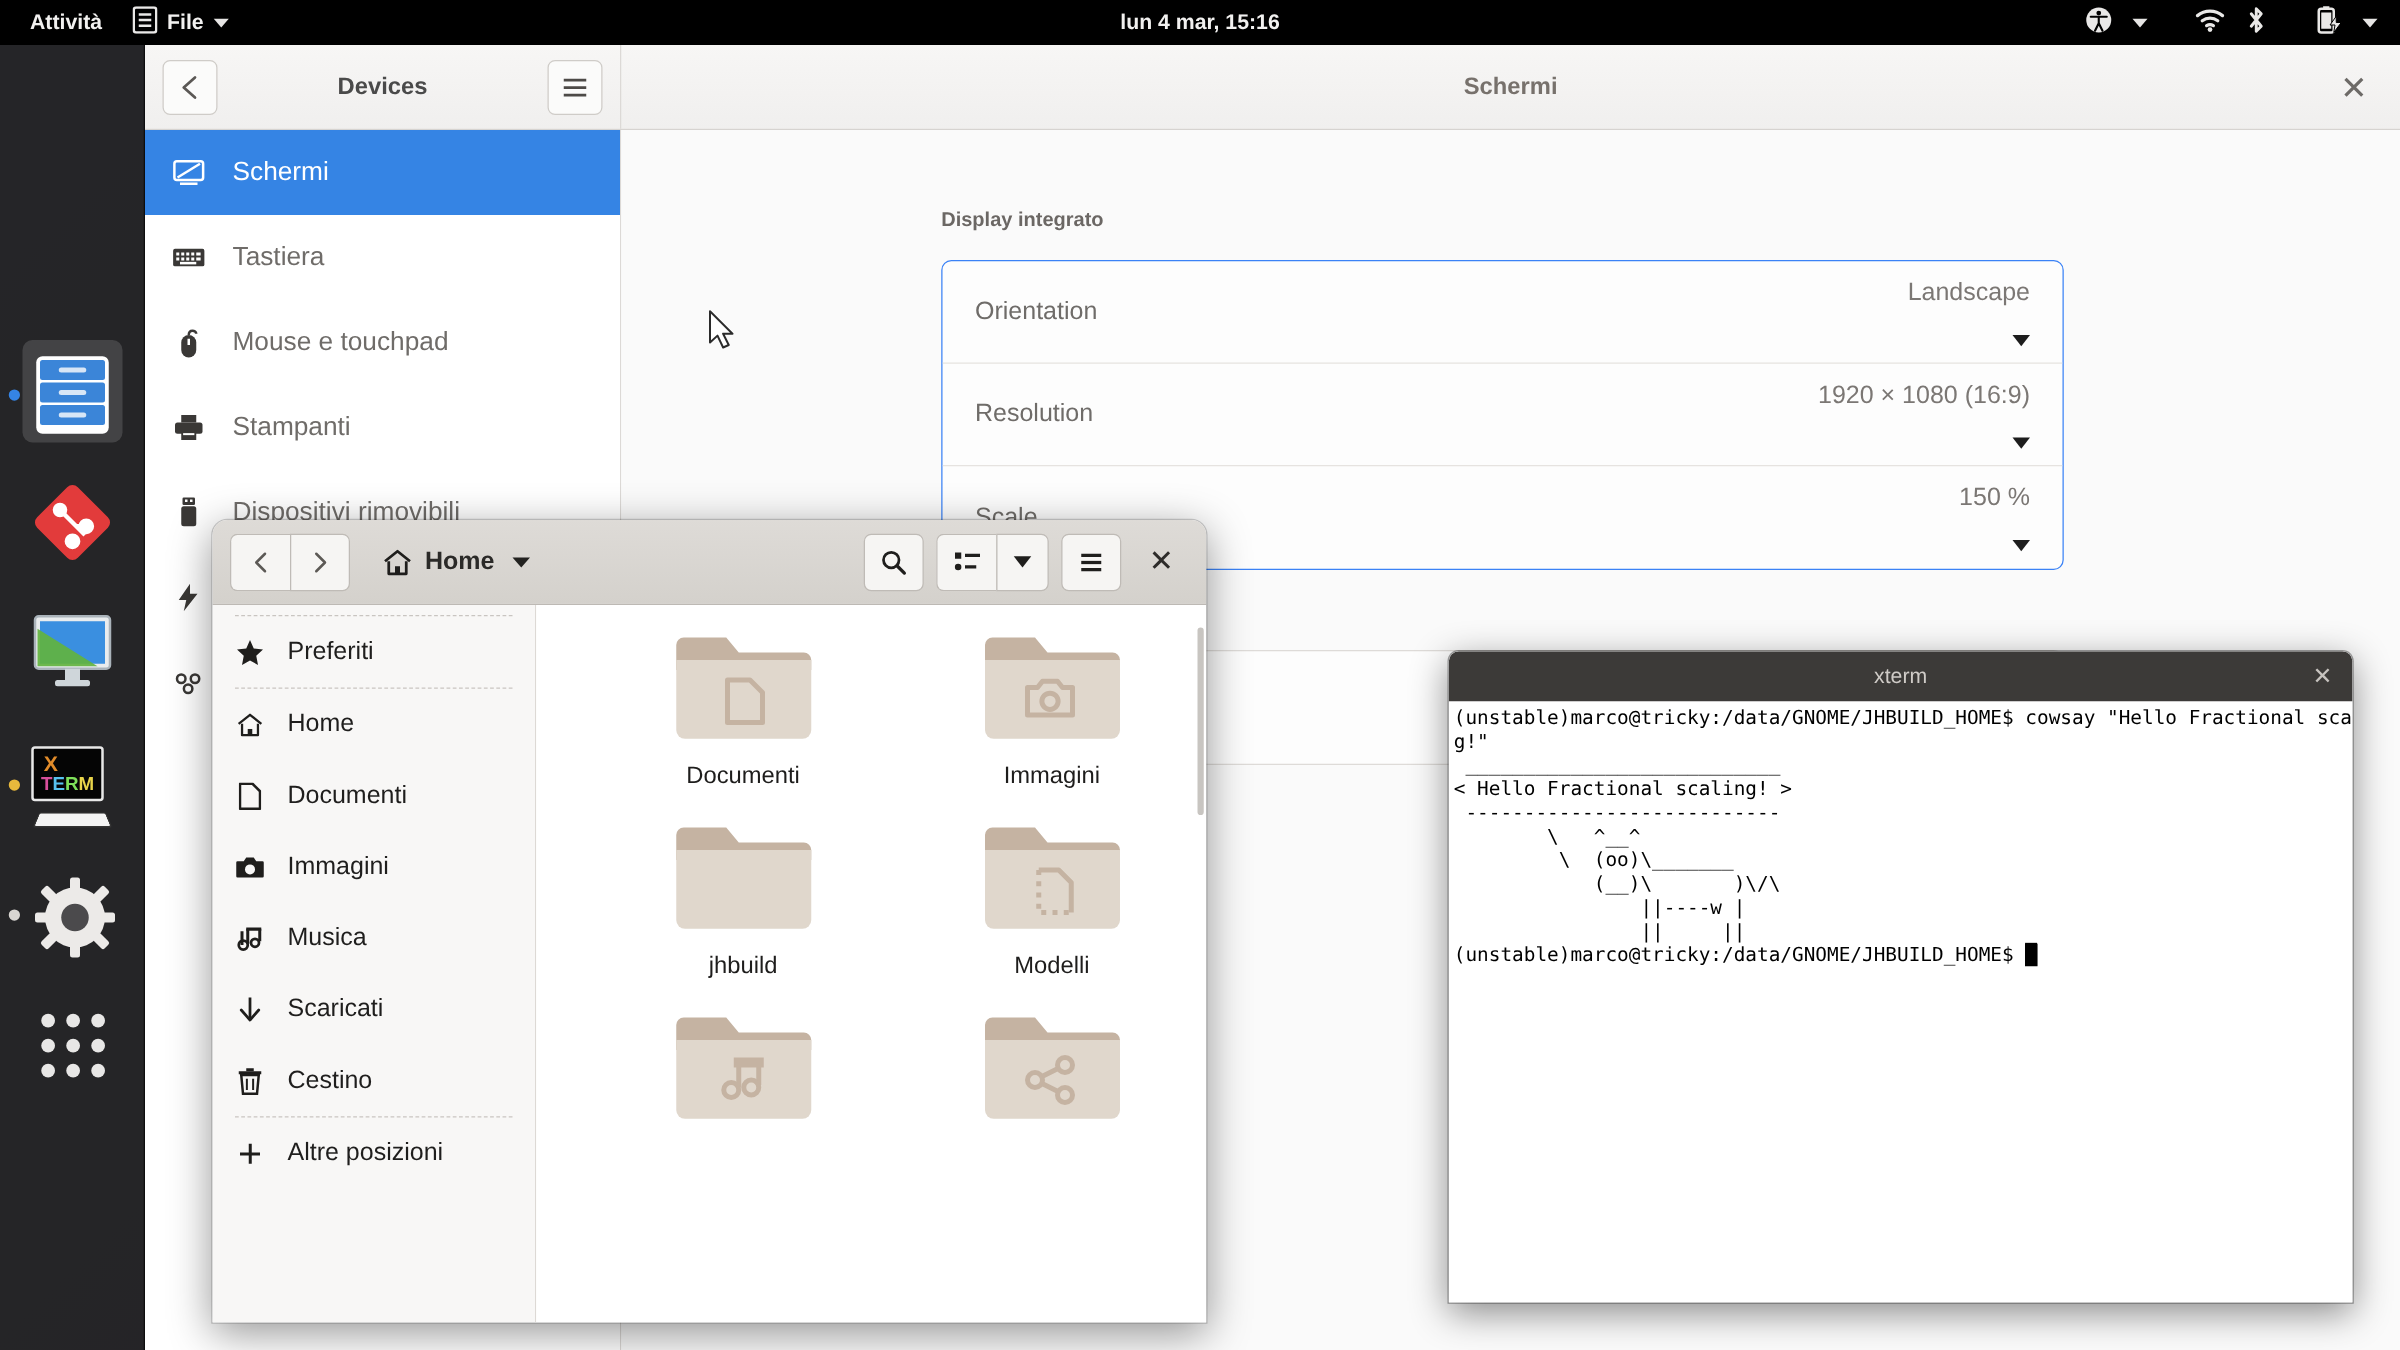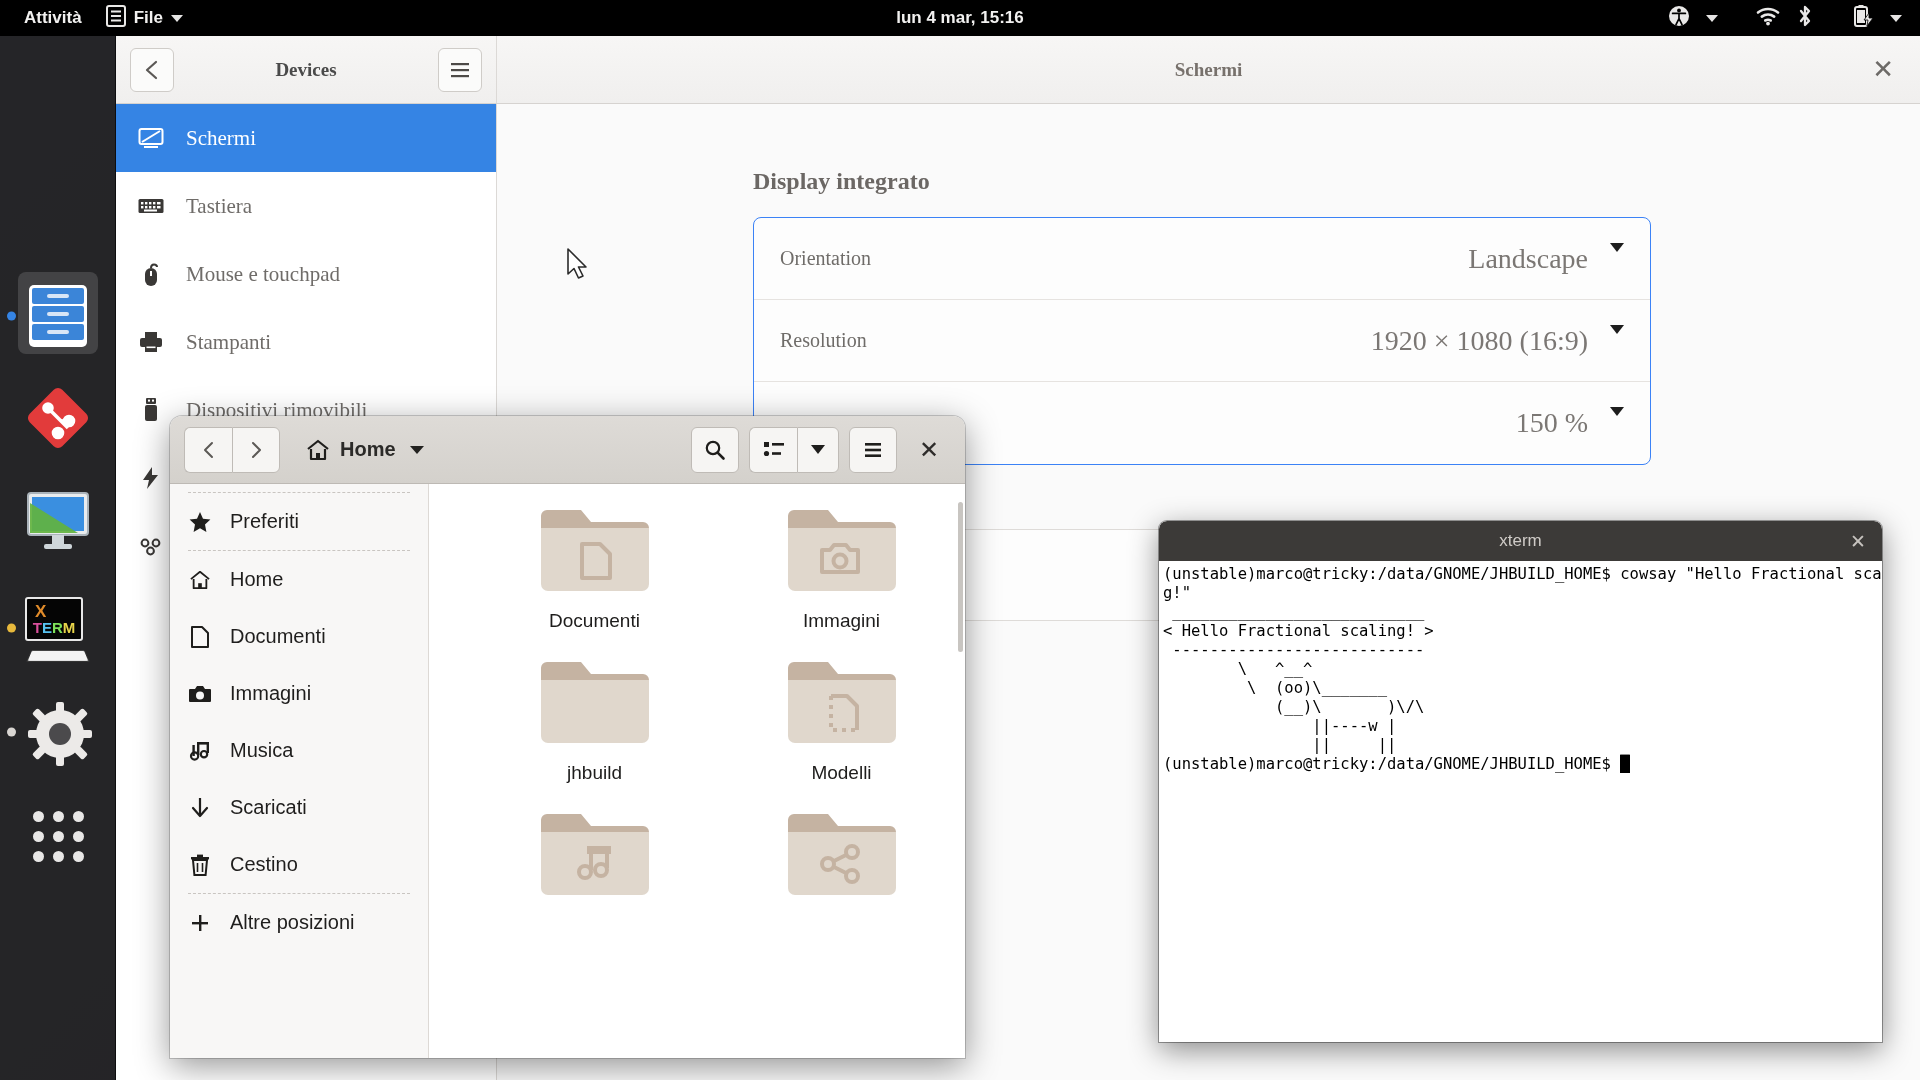--- a/index.html
+++ b/index.html
@@ -91,21 +91,21 @@
   
   .grid9 { display: grid; grid-template-columns: repeat(3, 11px); grid-template-rows: repeat(3, 11px); gap: 9px; }
   .grid9 i { width: 11px; height: 11px; background: #e8e7e6; border-radius: 50%; display:block; }
 
   
   .settings-win {
     position: absolute; left: 116px; top: 36px;
     width: 1804px; height: 1044px;
     background: #fafafa;
     box-shadow: 0 0 0 1px rgba(0,0,0,0.25);
-    z-index: 140; overflow: hidden; font-family: Liberation Serif, serif;
+    z-index: 140; overflow: hidden;
   }
   .settings-header {
     height: 68px; display: flex; align-items: stretch;
     background: linear-gradient(#f7f6f5,#f0efee);
     border-bottom: 1px solid #d6d3d0;
   }
   .sh-left {
     width: 381px; display: flex; align-items: center; justify-content: space-between;
     padding: 0 14px; border-right: 1px solid #dcd9d6;
   }
@@ -129,32 +129,32 @@
     width: 381px; background: #fff; border-right: 1px solid #dcd9d6;
   }
   .side-row {
     height: 68px; display: flex; align-items: center; gap: 22px;
     padding-left: 22px; font-size: 21px; color: #6f6c69; cursor: pointer;
   }
   .side-row.selected { background: #3584e4; color: #fff; }
   .side-row .sideico { width: 26px; display: flex; justify-content: center; }
 
   .settings-main { flex: 1; background: #fafafa; padding: 64px 0 0 256px; }
-  .grp-title { font-size: 24px; font-weight: bold; color: #6b6764; margin-bottom: 22px; }
+  .grp-title { font-size: 16px; font-weight: bold; color: #6b6764; margin-bottom: 22px; }
   .pref-list {
     width: 898px; background: #fdfdfd;
     border: 1px solid #3b82f6; border-radius: 8px; overflow: hidden;
   }
   .pref-row {
     height: 82px; display: flex; align-items: center; justify-content: space-between;
     padding: 0 26px; border-bottom: 1px solid #e6e3e0;
   }
   .pref-row:last-child { border-bottom: none; }
   .pref-label { font-size: 20px; color: #6f6c69; }
-  .pref-value { font-size: 28px; color: #7b7774; display: flex; align-items: flex-start; gap: 22px; }
+  .pref-value { font-size: 20px; color: #7b7774; display: flex; align-items: flex-end; gap: 22px; flex-direction: column; }
   .pref-value .tri {
     width: 0; height: 0; border-left: 7px solid transparent; border-right: 7px solid transparent;
     border-top: 9px solid #1d1d1d;
   }
 
   
   .cursor { position: absolute; left: 566px; top: 248px; z-index: 400; }
 
   
   .nautilus {

